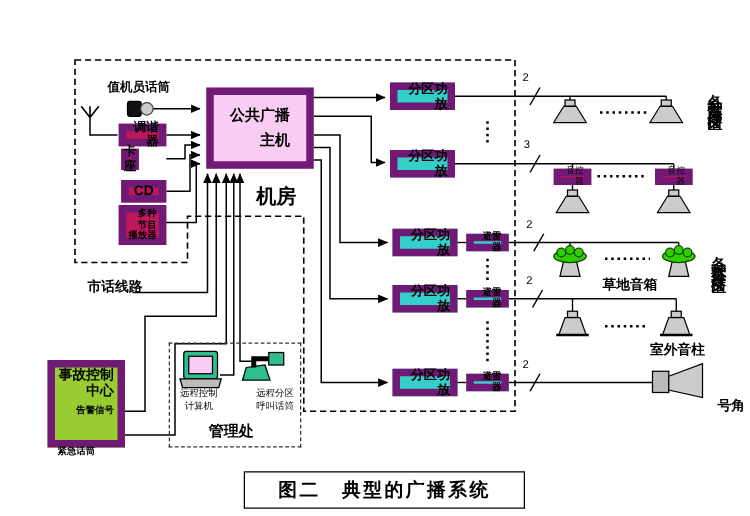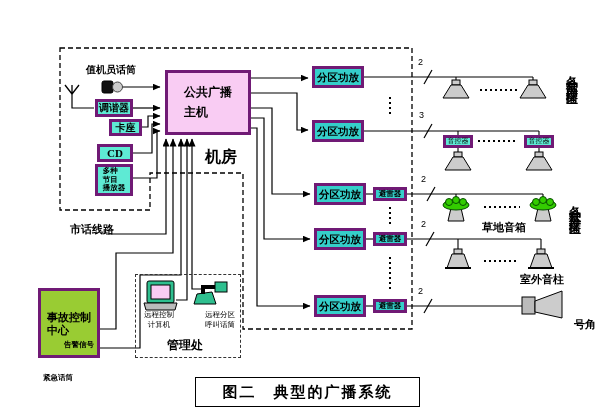--- a/index.html
+++ b/index.html
@@ -1,22 +1,22 @@
 <!DOCTYPE html>
 <html><head>
 <meta charset="utf-8">
 <style>
   html,body { margin:0; padding:0; background:#fff; }
   .stage { position:relative; width:600px; height:413px; background:#ffffff;
            font-family:"Liberation Sans","DejaVu Sans",sans-serif; color:#000; overflow:hidden; }
   svg.layer { position:absolute; left:0; top:0; z-index:1; }
-  .box { position:absolute; box-sizing:border-box; border:3px solid #701a75;
+  .box { position:absolute; box-sizing:border-box; border:6px solid #701a75;
          display:flex; align-items:center; justify-content:center;
-         text-align:left; z-index:2; line-height:1.15; }
-  .green { background:#5eead4;font-family:Liberation Serif, serif; }
+         text-align:right; z-index:2; line-height:1.15; }
+  .green { background:#be185d; }
   .cyan  { background:#35CFCA; }
   .pink  { background:#F9CCF3; }
   .lbl { position:absolute; z-index:2; white-space:nowrap; }
   .ml  { white-space:pre-line; }
   .b   { font-weight:bold; }
   .vtext { writing-mode:vertical-rl; text-orientation:upright; letter-spacing:3px;
            font-size:12px; font-weight:bold; }
   .mgmt { position:absolute; box-sizing:border-box; border:1px dashed #333; z-index:2; }
   .caption { position:absolute; box-sizing:border-box; border:1.5px solid #000;
              display:flex; align-items:center; justify-content:center;
@@ -166,21 +166,21 @@
 
     <g>
       <polygon points="197,294 212,292 216,304 194,304" fill="#2FBF8F" stroke="#000"></polygon>
       <path d="M203,294 L203,287 L217,287" fill="none" stroke="#000" stroke-width="4"></path>
       <rect x="215" y="282" width="12" height="10" fill="#2FBF8F" stroke="#000"></rect>
     </g>
   </svg>
 
   <div class="lbl b" style="left:86px; top:63px; font-size:10px;">值机员话筒</div>
   <div class="box green b" style="left:95px; top:99px; width:38px; height:18px; font-size:10px;">调谐器</div>
-  <div class="box green b" style="left:97px; top:119px; width:33px; height:17px; font-size:10px;margin-left:12px;">卡座</div>
+  <div class="box green b" style="left:97px; top:119px; width:14px; height:17px; font-size:10px;">卡座</div>
   <div class="box green b" style="left:97px; top:144px; width:36px; height:18px; font-size:11px;">CD</div>
   <div class="box pink b ml" style="left:165px; top:70px; width:86px; height:65px; font-size:12px; line-height:1.6;">公共广播
 主机</div>
 
   <div class="box green b ml" style="left:95px; top:164px; width:38px; height:32px; font-size:7.5px;">多种
 节目
 播放器</div>
 
   <div class="lbl b" style="left:205px; top:147px; font-size:16px;">机房</div>
 
@@ -198,21 +198,21 @@
 
   <div class="box green" style="left:443px; top:135px; width:30px; height:13px; font-size:7px;">音控器</div>
   <div class="box green" style="left:524px; top:135px; width:30px; height:13px; font-size:7px;">音控器</div>
 
   <div class="num" style="left:418px; top:57px;">2</div>
   <div class="num" style="left:419px; top:110px;">3</div>
   <div class="num" style="left:421px; top:174px;">2</div>
   <div class="num" style="left:421px; top:219px;">2</div>
   <div class="num" style="left:418px; top:286px;">2</div>
 
-  <div class="box" style="left:38px; top:288px; width:62px; height:70px; background:#99CC33; flex-direction:column; justify-content:flex-start; padding-top:20px;">
+  <div class="box" style="left:38px; top:288px; width:62px; height:70px; background:#99CC33; flex-direction:column; justify-content:flex-start; padding-top:0;">
     <div class="b ml" style="font-size:11px;">事故控制
 中心</div>
     <div style="font-size:7.5px; align-self:flex-end; margin:5px 3px 16px 0; font-weight:bold;">告警信号</div>
     <div style="font-size:7.5px; align-self:flex-start; margin:8px 0 0 2px; font-weight:bold;">紧急话筒</div>
   </div>
 
   <div class="mgmt" style="left:135px; top:274px; width:106px; height:84px;"></div>
   <div class="lbl ml" style="left:138px; top:310px; font-size:7.5px; text-align:center; width:42px;">远程控制
 计算机</div>
   <div class="lbl ml" style="left:198px; top:310px; font-size:7.5px; text-align:center; width:44px;">远程分区

